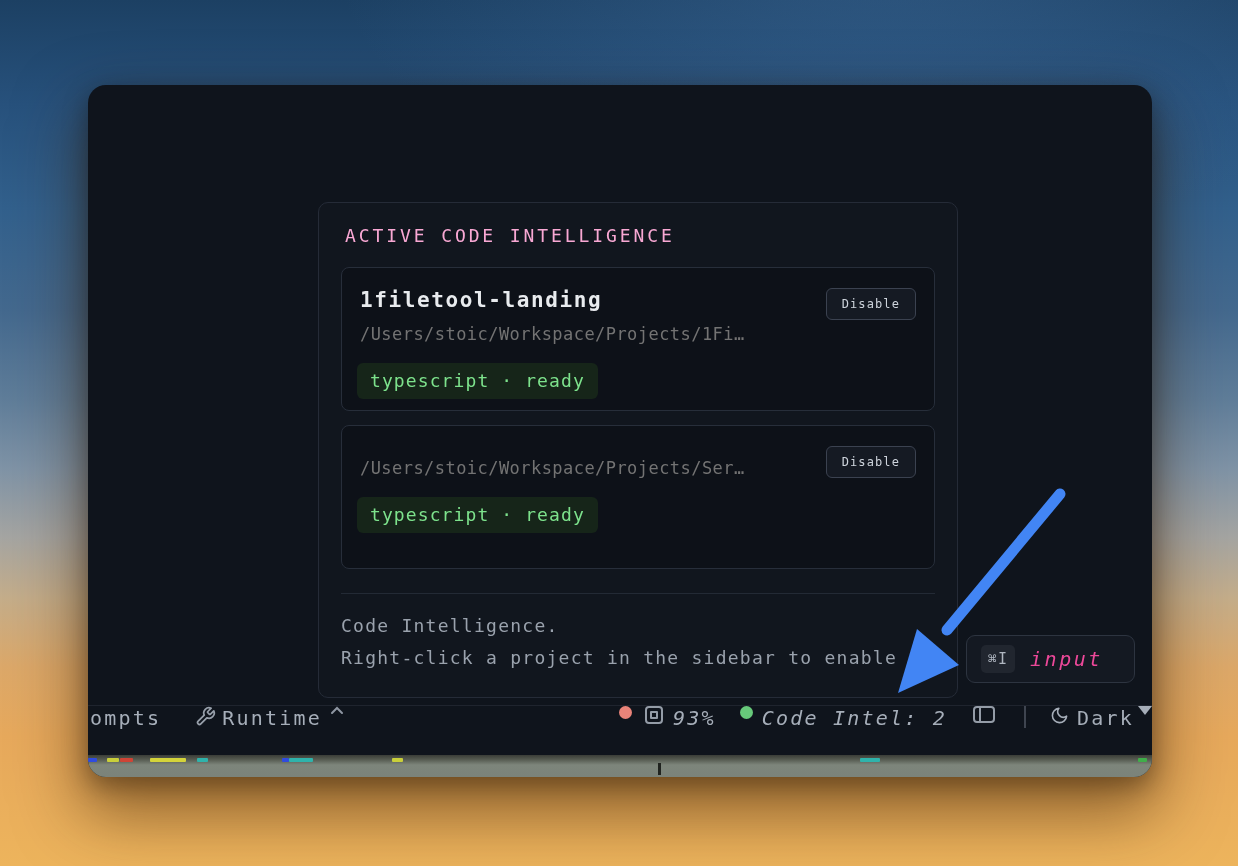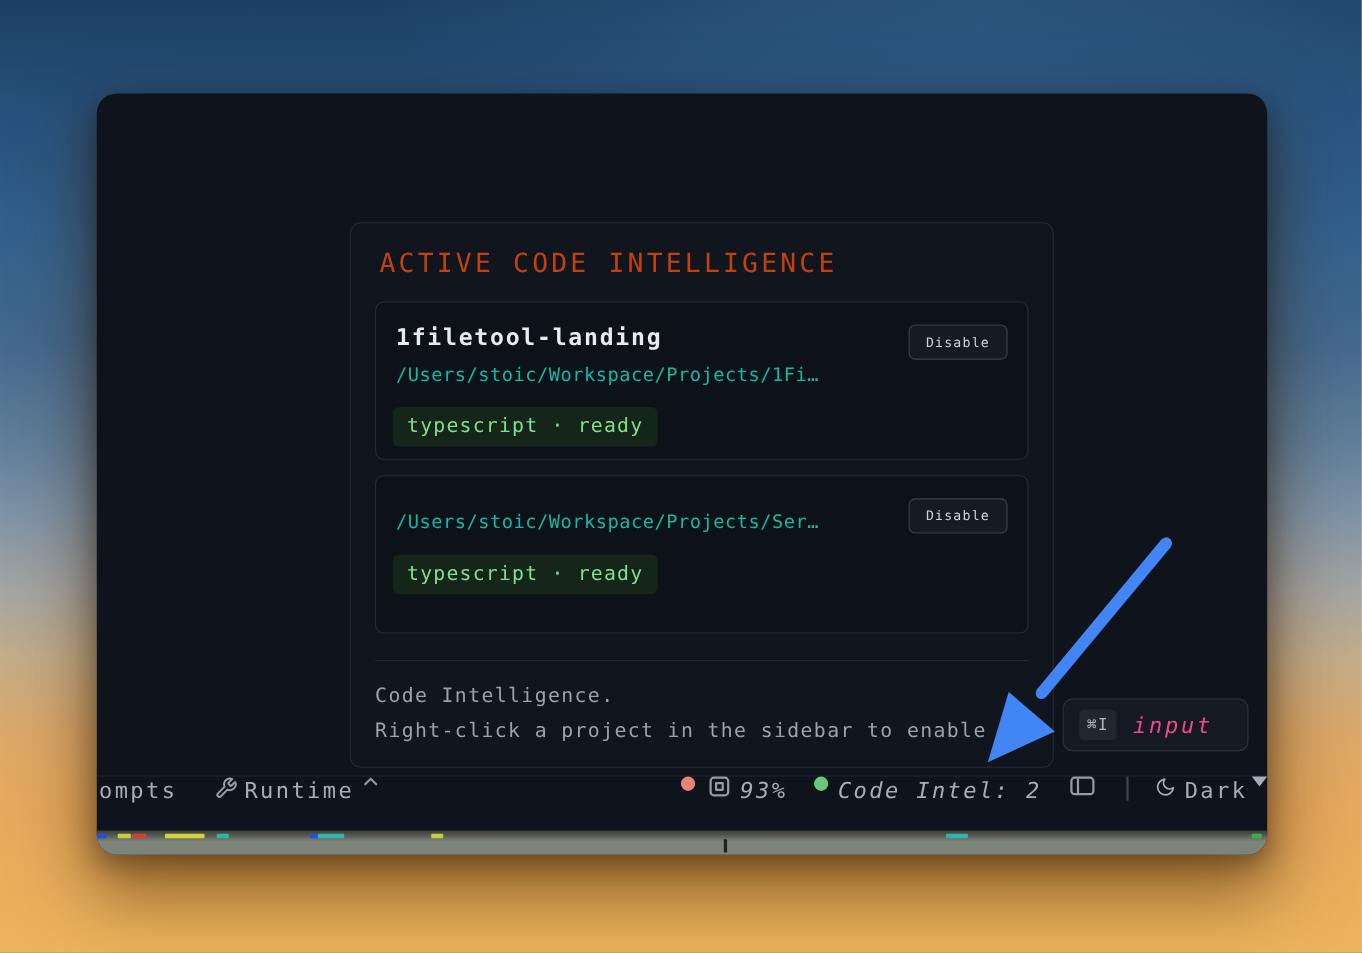--- a/index.html
+++ b/index.html
@@ -21,33 +21,33 @@
     background:#0f141c;border-radius:18px;
     box-shadow:0 30px 65px 8px rgba(55,28,0,.5), 0 8px 24px rgba(0,0,0,.35);
   }
   
   .panel{
     position:absolute;left:230px;top:117px;width:640px;height:496px;
     box-sizing:border-box;border:1px solid #252b37;border-radius:10px;
     background:#11161e;padding:22px 22px 0 22px;
   }
   .panel-title{
-    font-size:24px;letter-spacing:2.9px;color:#c2410c;margin:0 0 0 4px;
+    font-size:18px;letter-spacing:2.9px;color:#f9a8d4;margin:0 0 0 4px;
   }
   .card{
     position:relative;box-sizing:border-box;width:100%;height:144px;
     margin-top:21px;background:#0d1118;border:1px solid #272e3a;border-radius:8px;
     padding:20px 18px 16px 18px;
   }
   .card + .card{margin-top:14px;}
   .card-title{
     font-size:21px;font-weight:700;letter-spacing:1.6px;color:#e8ebee;
   }
   .card-path{
-    font-size:17px;letter-spacing:.45px;color:#14b8a6;margin-top:12px;
+    font-size:17px;letter-spacing:.45px;color:#737373;margin-top:12px;
   }
   .badge-row{display:flex;gap:9px;margin-top:19px;margin-left:-3px;}
   .badge{
     background:#162519;color:#7de28c;font-size:18px;letter-spacing:1.1px;
     padding:7px 13px;border-radius:6px;line-height:1.2;
   }
   .disable-btn{
     position:absolute;right:18px;top:20px;box-sizing:border-box;
     border:1px solid #3b4250;border-radius:6px;background:#151a23;
     color:#ced4dc;font-size:12px;letter-spacing:1.1px;padding:8px 15px;

